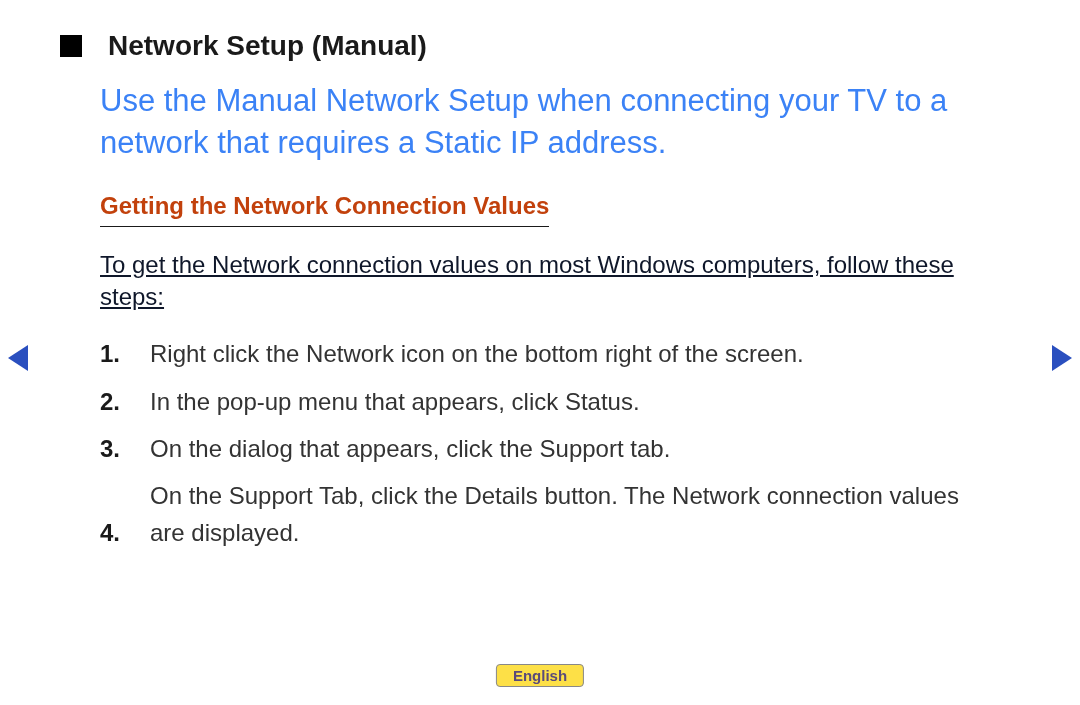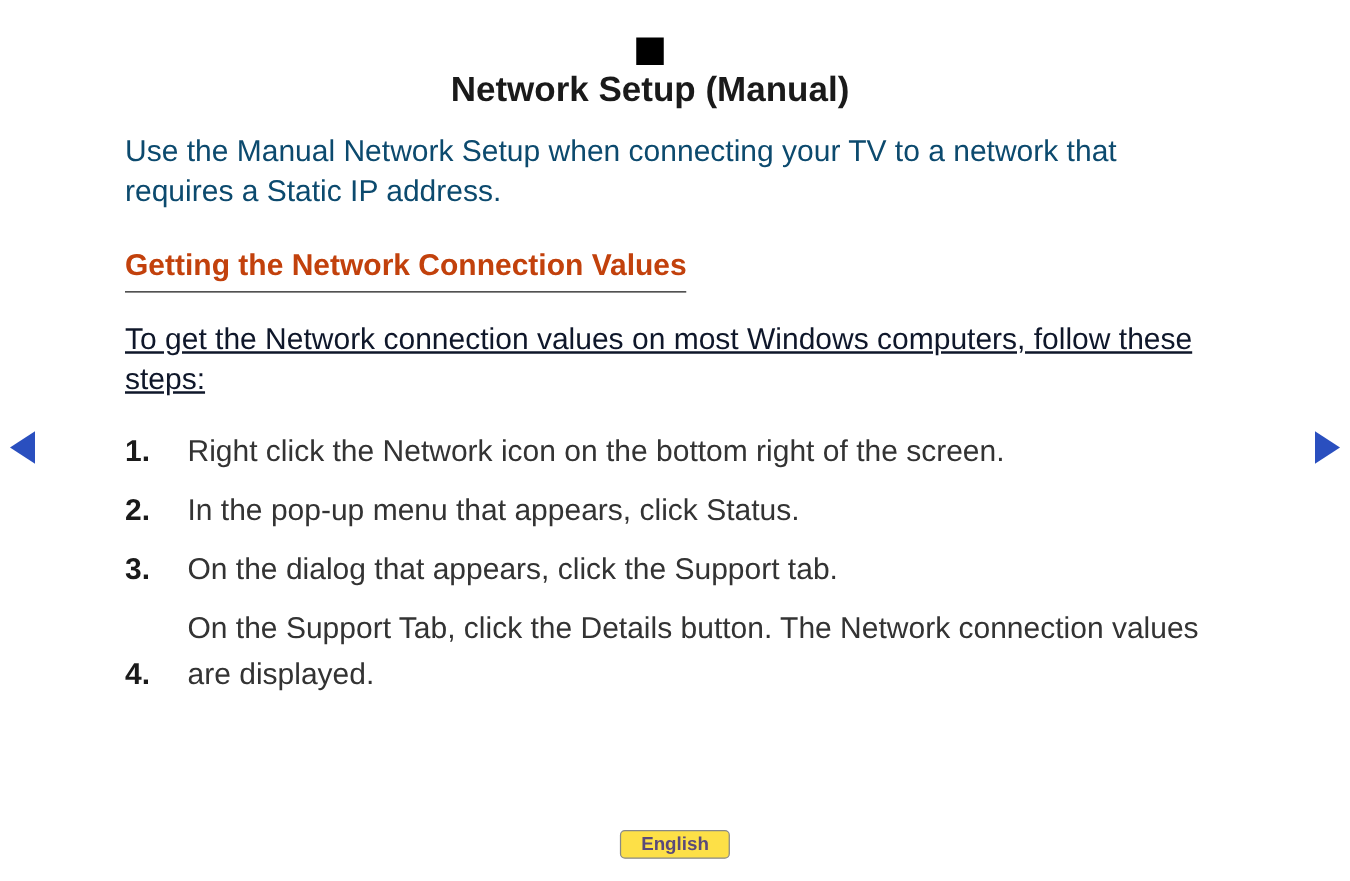--- a/index.html
+++ b/index.html
@@ -13,38 +13,37 @@
       color: #2a2a2a;
     }
     .content {
       padding: 30px 100px 0 100px;
     }
     .title-row {
       display: flex;
       align-items: center;
       margin-left: -40px;
       margin-bottom: 18px;
-      gap: 4px;
-      flex-direction: column;
+      gap: 26px;
     }
     .square-bullet {
       width: 22px;
       height: 22px;
       background: #000;
       flex-shrink: 0;
     }
     .title {
       font-size: 28px;
       font-weight: bold;
       color: #1a1a1a;
     }
     .intro {
-      font-size: 24px;
+      font-size: 31px;
       line-height: 1.35;
-      color: #0c4a6e;
+      color: #3b82f6;
       margin-bottom: 28px;
     }
     .subhead {
       font-size: 24px;
       font-weight: bold;
       color: #c2410c;
       display: inline-block;
       padding-bottom: 6px;
       border-bottom: 1.5px solid #1a1a1a;
       margin-bottom: 22px;

